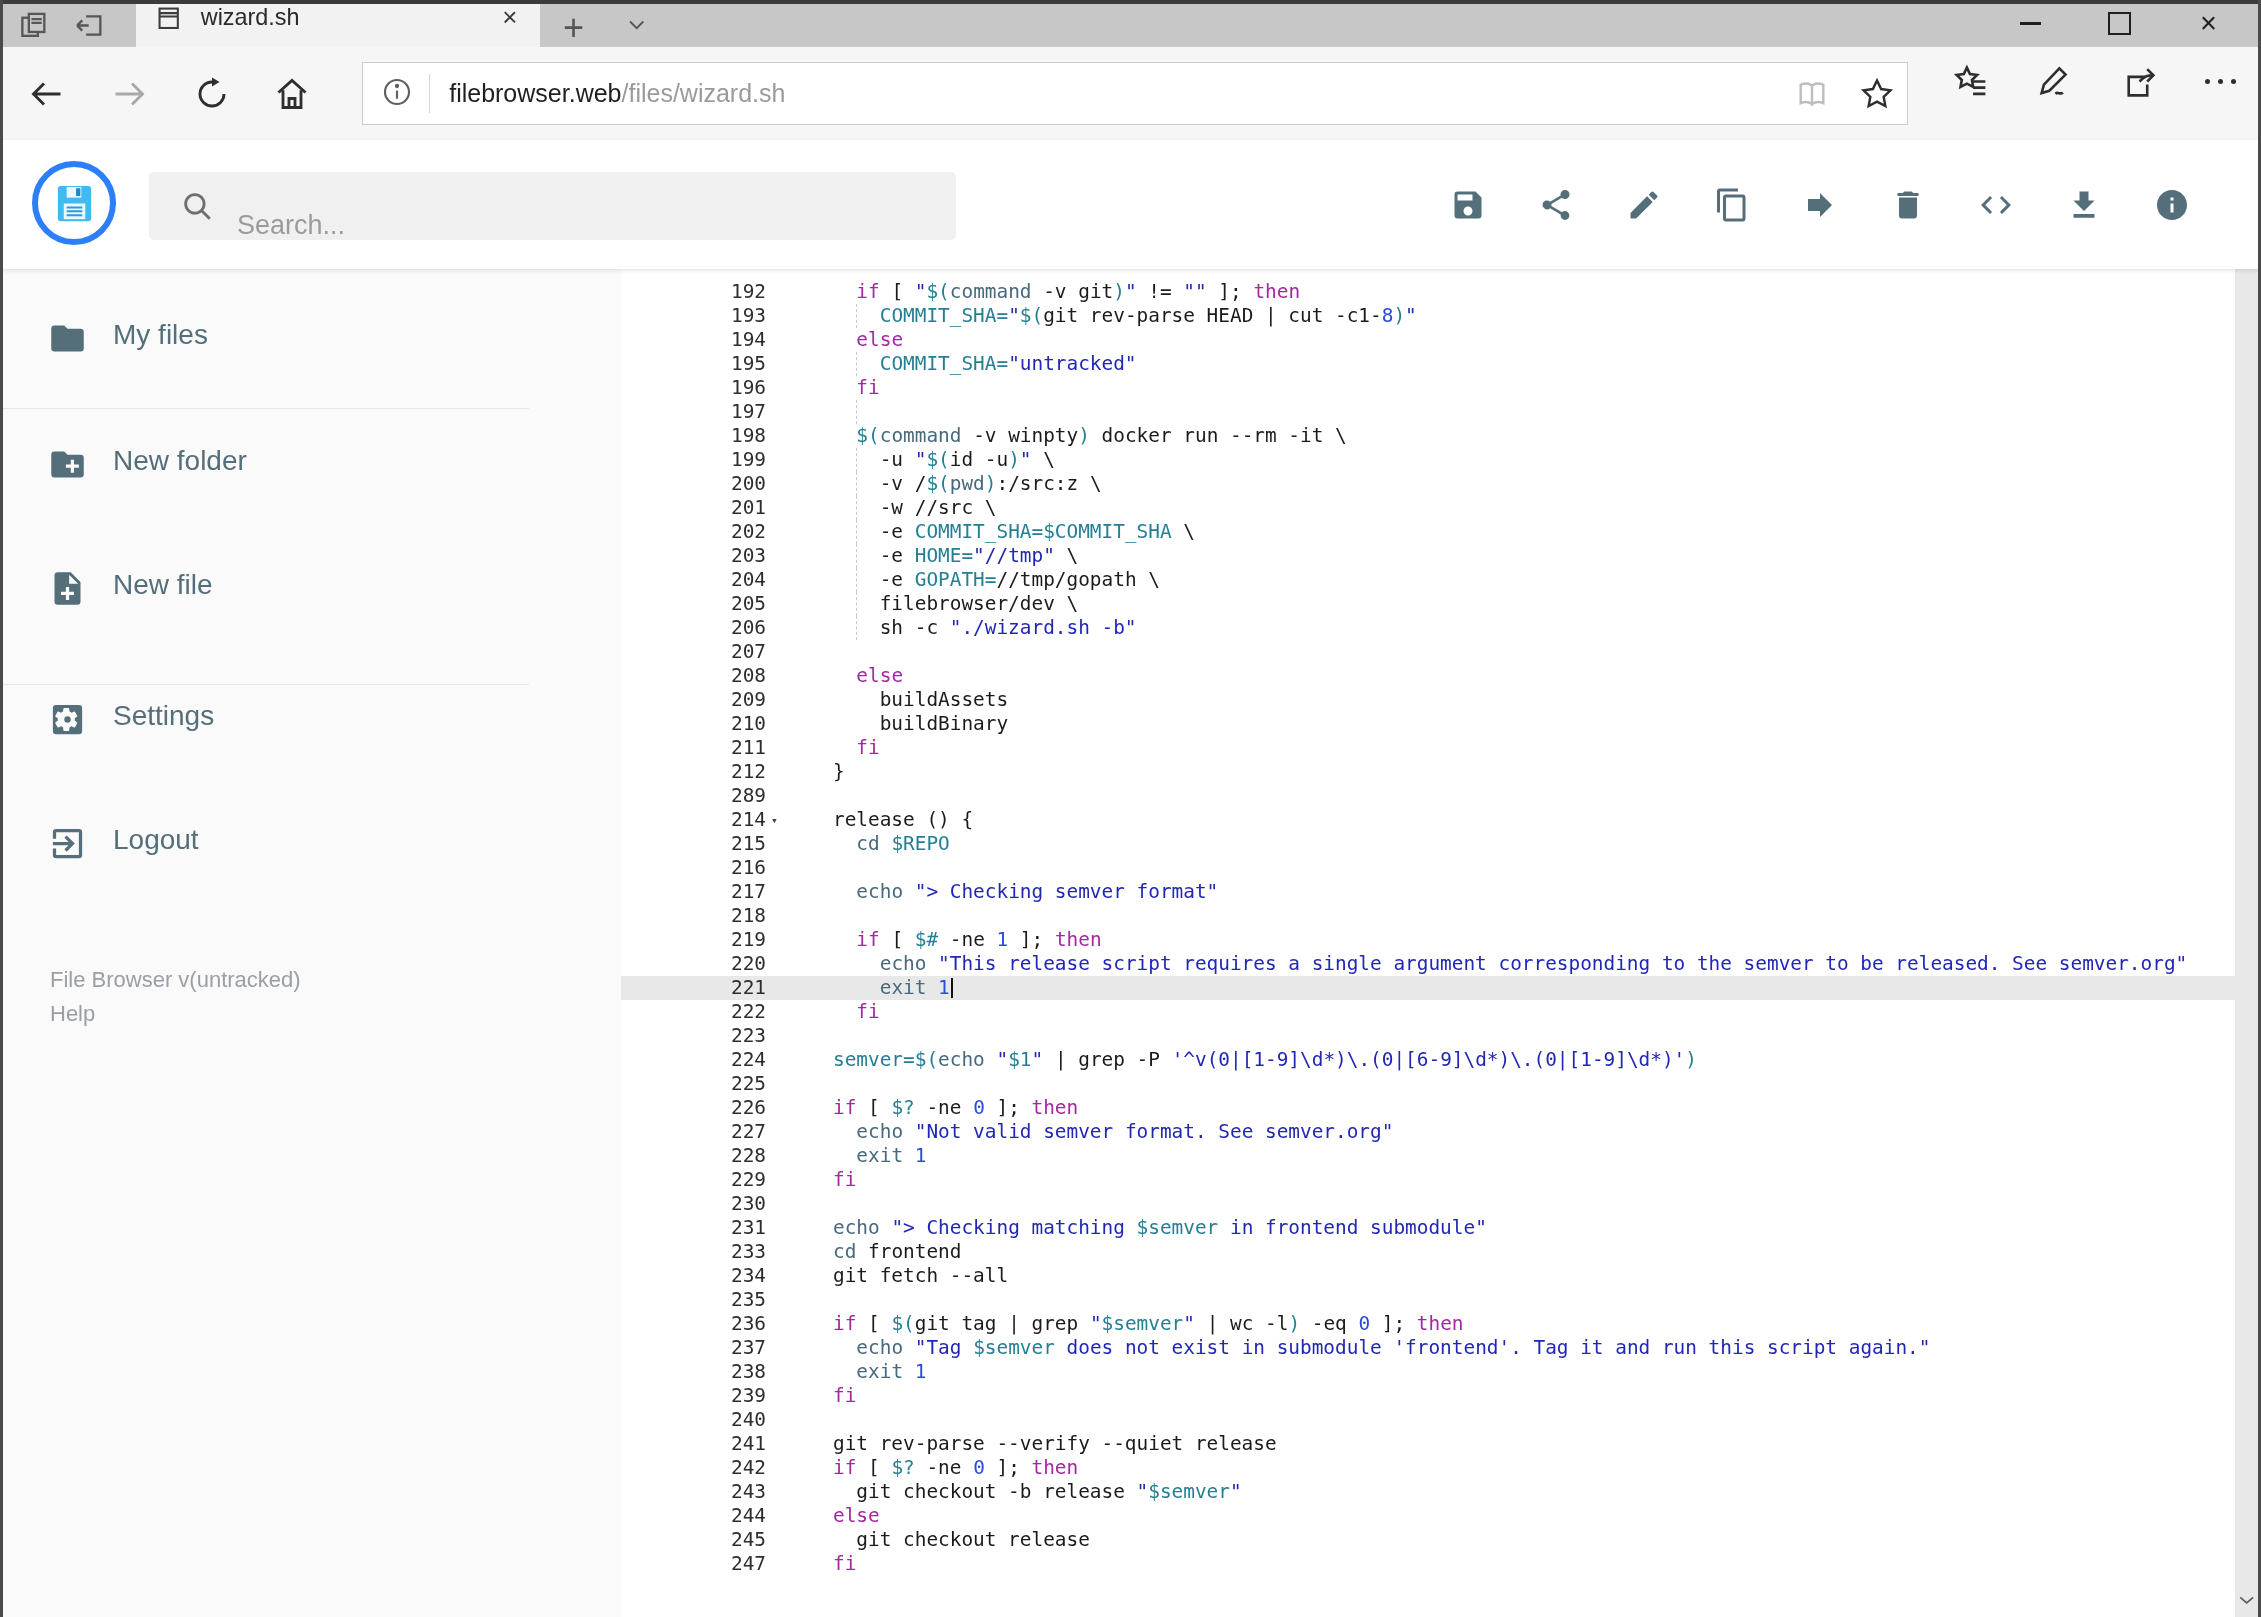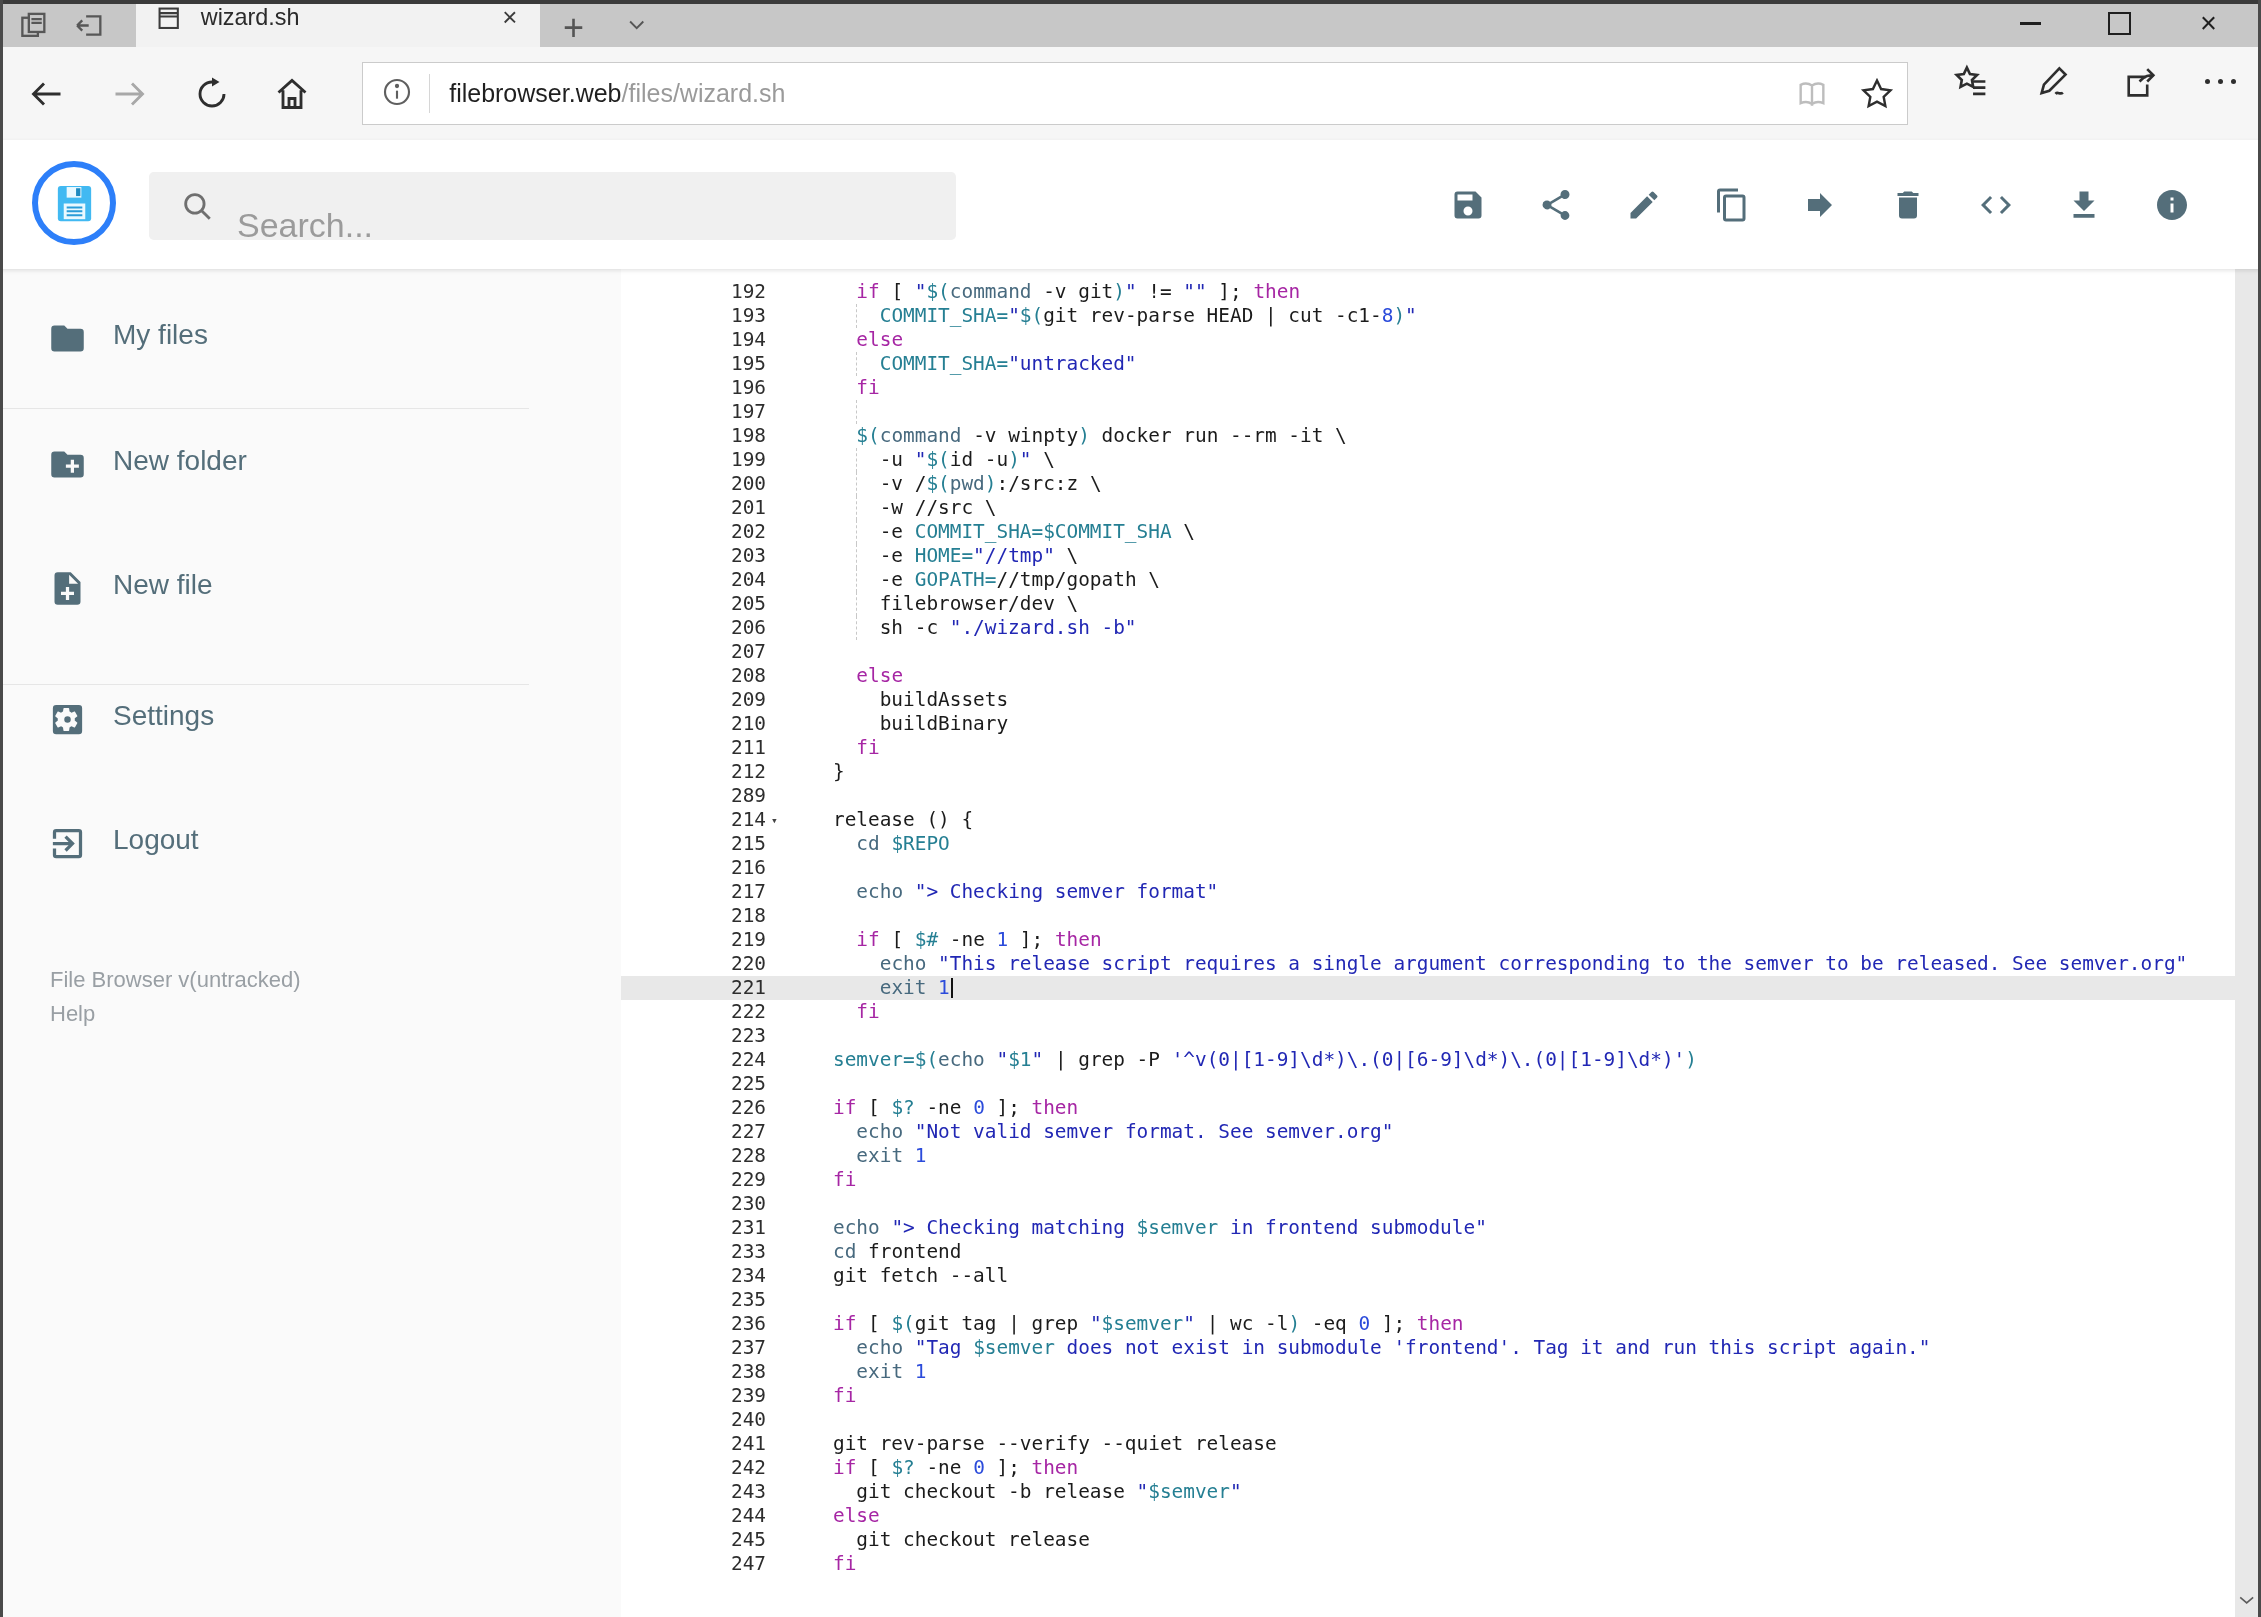--- a/index.html
+++ b/index.html
@@ -49,21 +49,21 @@
 
   
   .appheader{position:absolute;left:0;top:140px;width:2261px;height:129px;background:#fff;
              box-shadow:0 2.4px 4.8px rgba(0,0,0,.13);z-index:5;}
   .logo{position:absolute;left:32px;top:21px;width:84px;height:84px;border-radius:50%;
         border:6.5px solid #2d7ff9;background:#fff;box-sizing:border-box;display:flex;
         align-items:center;justify-content:center;overflow:hidden;}
   .searchbox{position:absolute;left:149px;top:31.5px;width:807px;height:68px;background:#f0f0f0;
              border-radius:4.8px;display:flex;align-items:center;}
   .searchbox svg{margin-left:31px;}
-  .searchbox input{border:0;background:transparent;outline:none;font-size:34px;
+  .searchbox input{border:0;background:transparent;outline:none;font-size:27px;
                    font-family:"Liberation Sans",sans-serif;color:#a16207;margin-left:21px;width:678px;margin-top:40px;}
   .searchbox input::placeholder{color:#9b9b9b;}
   .toolbar{position:absolute;right:71px;top:0;height:129px;display:flex;align-items:center;gap:52px;}
   .tb-icon{width:36px;height:36px;color:#546e7a;cursor:pointer;}
   .tb-icon svg{width:36px;height:36px;display:block;}
 
   
   .sidebar{position:absolute;left:0;top:269px;width:597px;height:1348px;background:#fafafa;}
   .sb-item{position:absolute;left:0;width:565px;height:52px;display:flex;align-items:flex-start;
            cursor:pointer;color:#546e7a;}

